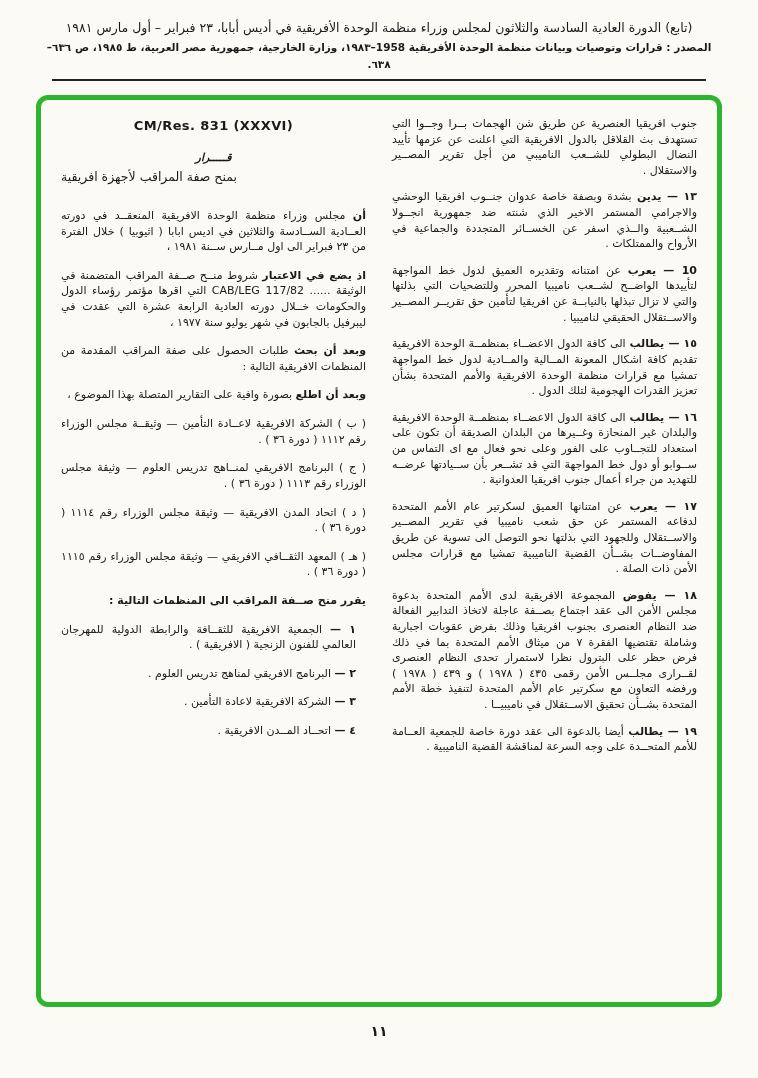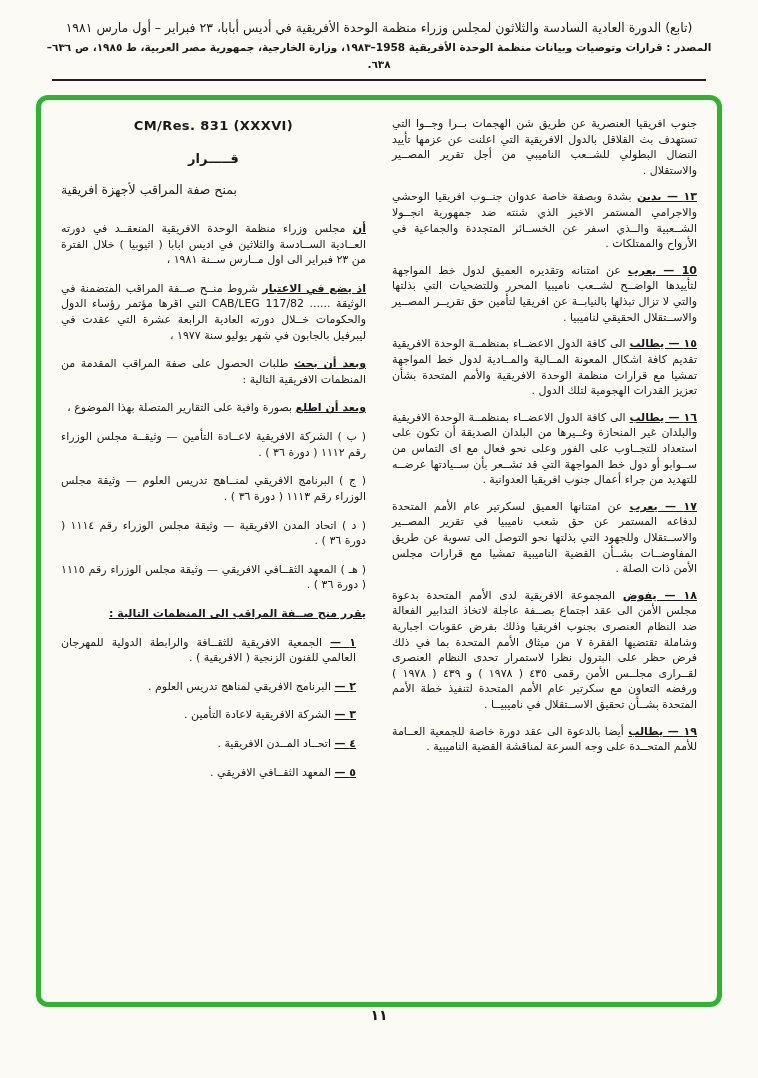--- a/index.html
+++ b/index.html
@@ -37,52 +37,54 @@
 
   
   .para {
     direction: rtl;
     font-size: 11px;
     line-height: 1.42;
     margin-bottom: 11px;
     text-align: justify;
   }
   .col-left .para { margin-bottom: 13px; }
-  .lead { font-weight: bold; text-decoration: underline; }
+  .lead { font-weight: bold; }
   .lead:empty { display: none; }
 
   .ref {
     direction: ltr;
     text-align: center;
     font-weight: bold;
     font-size: 13px;
     letter-spacing: 0.4px;
     margin: 2px 0 18px 0;
   }
   .doc-title {
     text-align: center;
     font-weight: bold;
-    font-size: 13px;
-    margin-bottom: 16px;
+    font-size: 11px;
+    margin-bottom: 5px;
     direction: rtl;
+    font-style: italic;
   }
   .doc-subtitle {
     text-align: left;
     font-weight: normal;
     font-size: 12.5px;
     margin-bottom: 24px;
     direction: rtl;
   }
   .list-item { padding-right: 10px; }
 
   
   .pageno {
     text-align: center;
     font-weight: bold;
     font-size: 14px;
+    margin-top: 16px;
     direction: rtl;
   }
 </style>
 </head>
 <body>
 
 <div class="page">
 
   <div class="hdr">
     <div class="hdr-line1">(تابع) الدورة العادية السادسة والثلاثون لمجلس وزراء منظمة الوحدة الأفريقية في أديس أبابا، ٢٣ فبراير – أول مارس ١٩٨١</div>
@@ -115,21 +117,20 @@
         <p class="para"><span class="lead">وبعد أن اطلع</span> <span class="body">بصورة وافية على التقارير المتصلة بهذا الموضوع ،</span></p>
         <p class="para"> <span class="body">( ب ) الشركة الافريقية لاعــادة التأمين — وثيقــة مجلس الوزراء رقم ١١١٢ ( دورة ٣٦ ) .</span></p>
         <p class="para"> <span class="body">( ج ) البرنامج الافريقي لمنــاهج تدريس العلوم — وثيقة مجلس الوزراء رقم ١١١٣ ( دورة ٣٦ ) .</span></p>
         <p class="para"> <span class="body">( د ) اتحاد المدن الافريقية — وثيقة مجلس الوزراء رقم ١١١٤ ( دورة ٣٦ ) .</span></p>
         <p class="para"> <span class="body">( هـ ) المعهد الثقــافي الافريقي — وثيقة مجلس الوزراء رقم ١١١٥ ( دورة ٣٦ ) .</span></p>
         <p class="para"><span class="lead">يقرر منح صــفة المراقب الى المنظمات التالية :</span> <span class="body"></span></p>
         <p class="para list-item"><span class="lead">١ —</span> <span class="body">الجمعية الافريقية للثقــافة والرابطة الدولية للمهرجان العالمي للفنون الزنجية ( الافريقية ) .</span></p>
         <p class="para list-item"><span class="lead">٢ —</span> <span class="body">البرنامج الافريقي لمناهج تدريس العلوم .</span></p>
         <p class="para list-item"><span class="lead">٣ —</span> <span class="body">الشركة الافريقية لاعادة التأمين .</span></p>
         <p class="para list-item"><span class="lead">٤ —</span> <span class="body">اتحــاد المــدن الافريقية .</span></p>
-        <p class="para list-item"><span class="lead">٥ —</span> <span class="body">المعهد الثقــافي الافريقي .</span></p>
       </div>
 
     </div>
   </div>
 
   <div class="pageno">١١</div>
 
 </div>
 
 </body></html>

